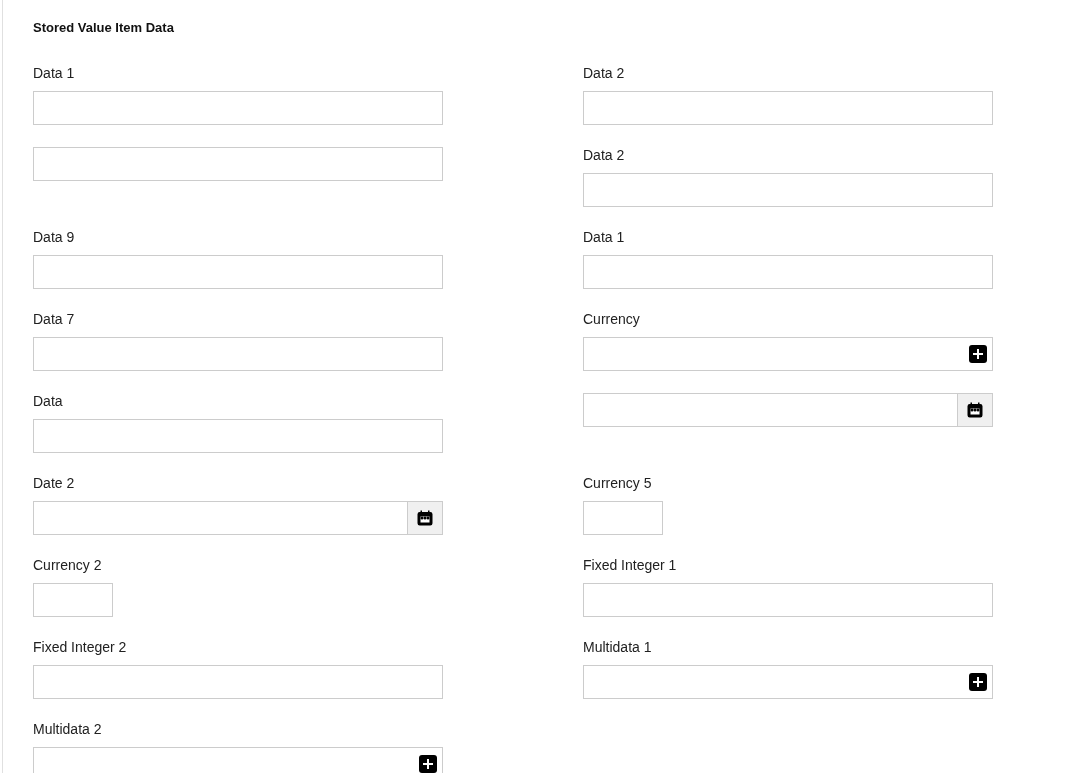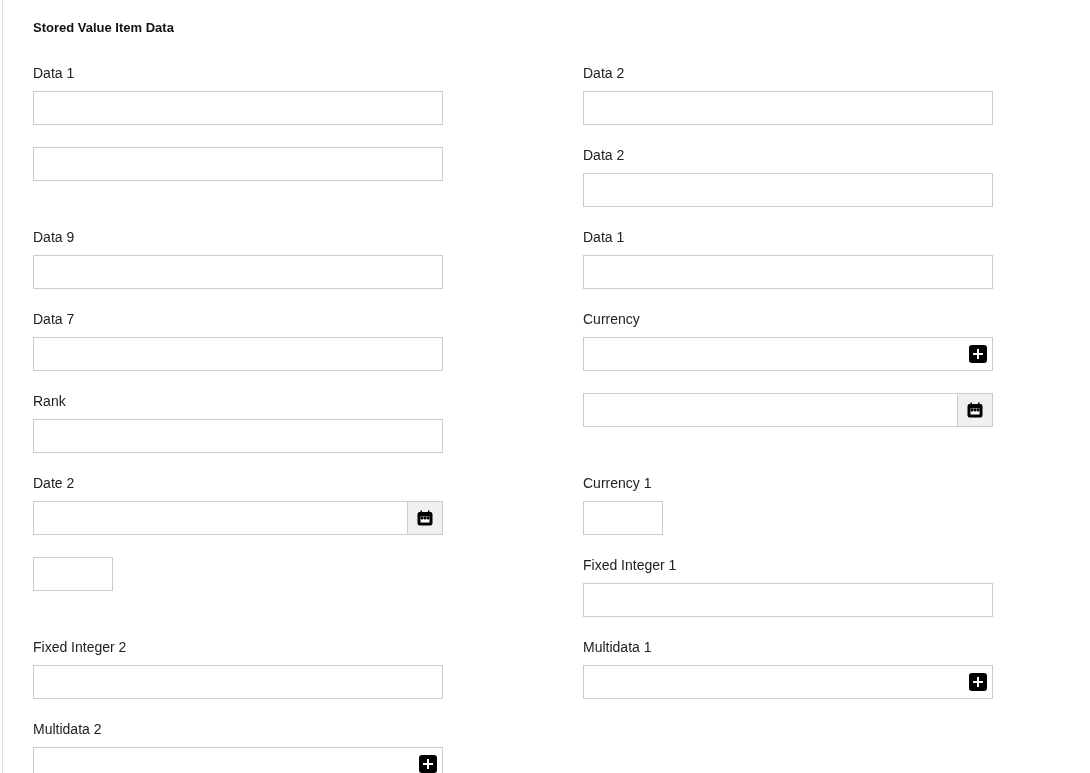--- a/index.html
+++ b/index.html
@@ -146,21 +146,21 @@
 
   <div class="form-field">
     <label class="form-label">Currency</label>
     <div class="input-wrapper">
       <input type="text" class="form-input" value="" style="">
       <span class="plus-icon"></span>
     </div>
   </div>
 
   <div class="form-field">
-    <label class="form-label">Rank</label>
+    <label class="form-label">Data</label>
     <input type="text" class="form-input" value="" style="">
   </div>
 
   <div class="form-field">
     <div class="input-wrapper-date">
       <input type="text" class="form-input" value="" style="">
       <button class="date-button">
         <svg class="calendar-svg" viewBox="0 0 24 24" fill="none" stroke="#000" stroke-width="2">
           <rect x="3" y="5" width="18" height="16" rx="2" fill="#000"></rect>
           <rect x="5" y="9" width="14" height="10" fill="#fff"></rect>
@@ -186,25 +186,26 @@
           <line x1="17" y1="2" x2="17" y2="6" stroke="#000" stroke-width="2"></line>
           <circle cx="8" cy="12" r="1" fill="#000"></circle>
           <circle cx="12" cy="12" r="1" fill="#000"></circle>
           <circle cx="16" cy="12" r="1" fill="#000"></circle>
         </svg>
       </button>
     </div>
   </div>
 
   <div class="form-field">
-    <label class="form-label">Currency 1</label>
+    <label class="form-label">Currency 5</label>
     <input type="text" class="form-input input-short" value="" style="">
   </div>
 
   <div class="form-field">
+    <label class="form-label">Currency 2</label>
     <input type="text" class="form-input input-short" value="" style="">
   </div>
 
   <div class="form-field">
     <label class="form-label">Fixed Integer 1</label>
     <input type="text" class="form-input" value="" style="">
   </div>
 
   <div class="form-field">
     <label class="form-label">Fixed Integer 2</label>

